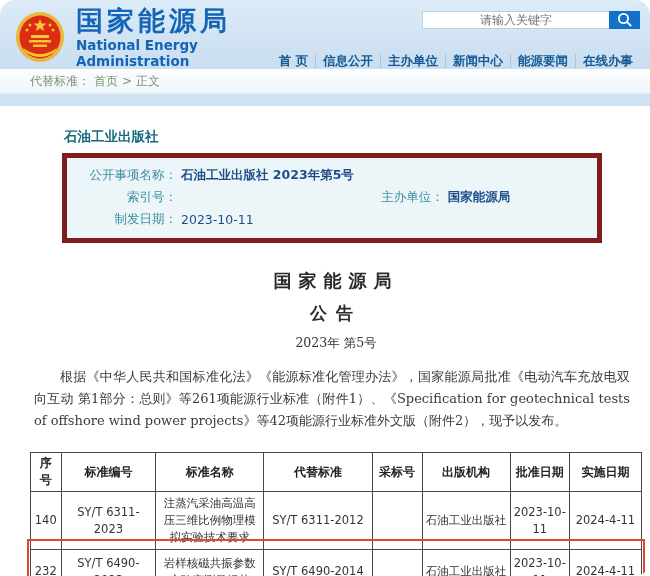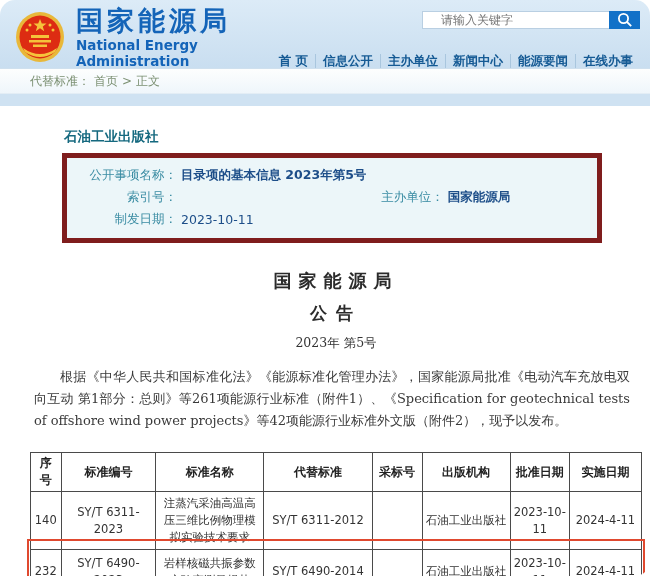--- a/index.html
+++ b/index.html
@@ -18,20 +18,21 @@
   .emblem { width:52px; height:54px; flex:0 0 auto; }
   .brand-text { display:flex; flex-direction:column; }
   .brand-zh { font-size:27px; font-weight:bold; color:#1464b8; letter-spacing:4px; line-height:30px; }
   .brand-en { font-size:13.5px; font-weight:bold; color:#1464b8; margin-top:1px; }
   .header-right { display:flex; flex-direction:column; align-items:flex-end; padding-top:11px; }
   .search-bar { display:flex; height:26px; width:218px; }
   .search-input {
     flex:1; border:1px solid #b9cfe2; border-right:none; font-size:12px;
     padding:0 18px; color:#1d4ed8; outline:none; background:#fff;
     font-family:"DejaVu Sans","Liberation Sans",sans-serif;
+    text-align:center;
   }
   .search-btn { width:45px; background:#1271c8; border:none; display:flex; align-items:center; justify-content:center; cursor:pointer; }
   .top-nav { margin-top:25px; }
   .top-nav ul { display:flex; list-style:none; }
   .top-nav li {
     font-size:12.5px; font-weight:bold; color:#155a94; padding:0 7px;
     cursor:pointer; white-space:nowrap; line-height:14px;
   }
   .top-nav li + li { border-left:1px solid #a9c6de; }
 
@@ -145,21 +146,21 @@
   <div class="blue-gap"></div>
 
   <main class="content">
 
     <div class="info-heading">石油工业出版社</div>
 
     <div class="info-box">
       <div class="info-row">
         <div class="info-cell">
           <span class="label lbl-w">公开事项名称：</span>
-          <span class="value bold">目录项的基本信息  2023年第5号</span>
+          <span class="value bold">石油工业出版社  2023年第5号</span>
         </div>
       </div>
       <div class="info-row">
         <div class="info-cell cell-wide">
           <span class="label lbl-w">索引号：</span>
         </div>
         <div class="info-cell">
           <span class="label lbl-n">主办单位：</span>
           <span class="value bold">国家能源局</span>
         </div>

